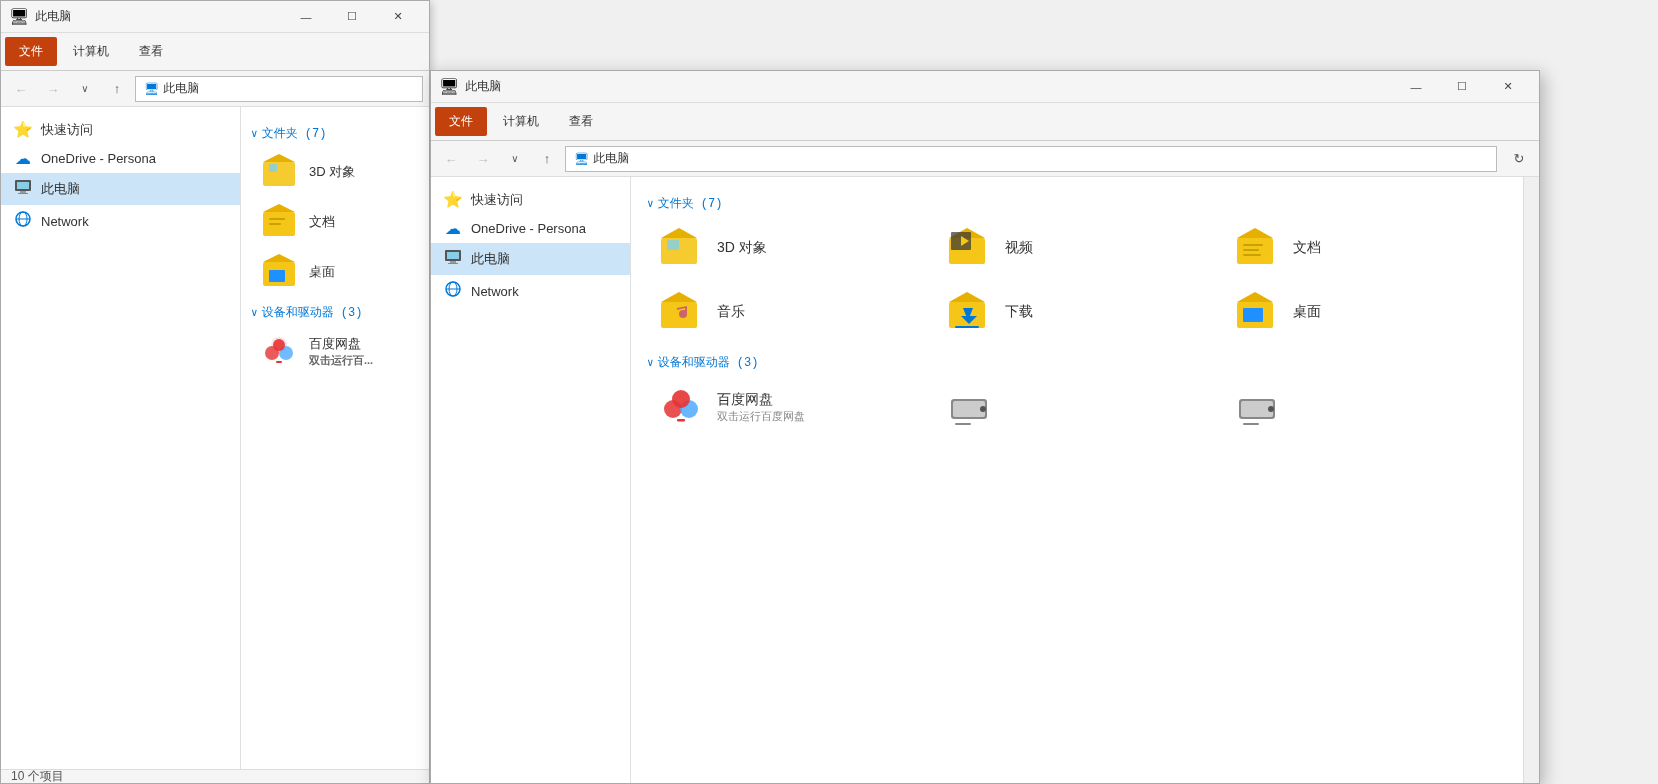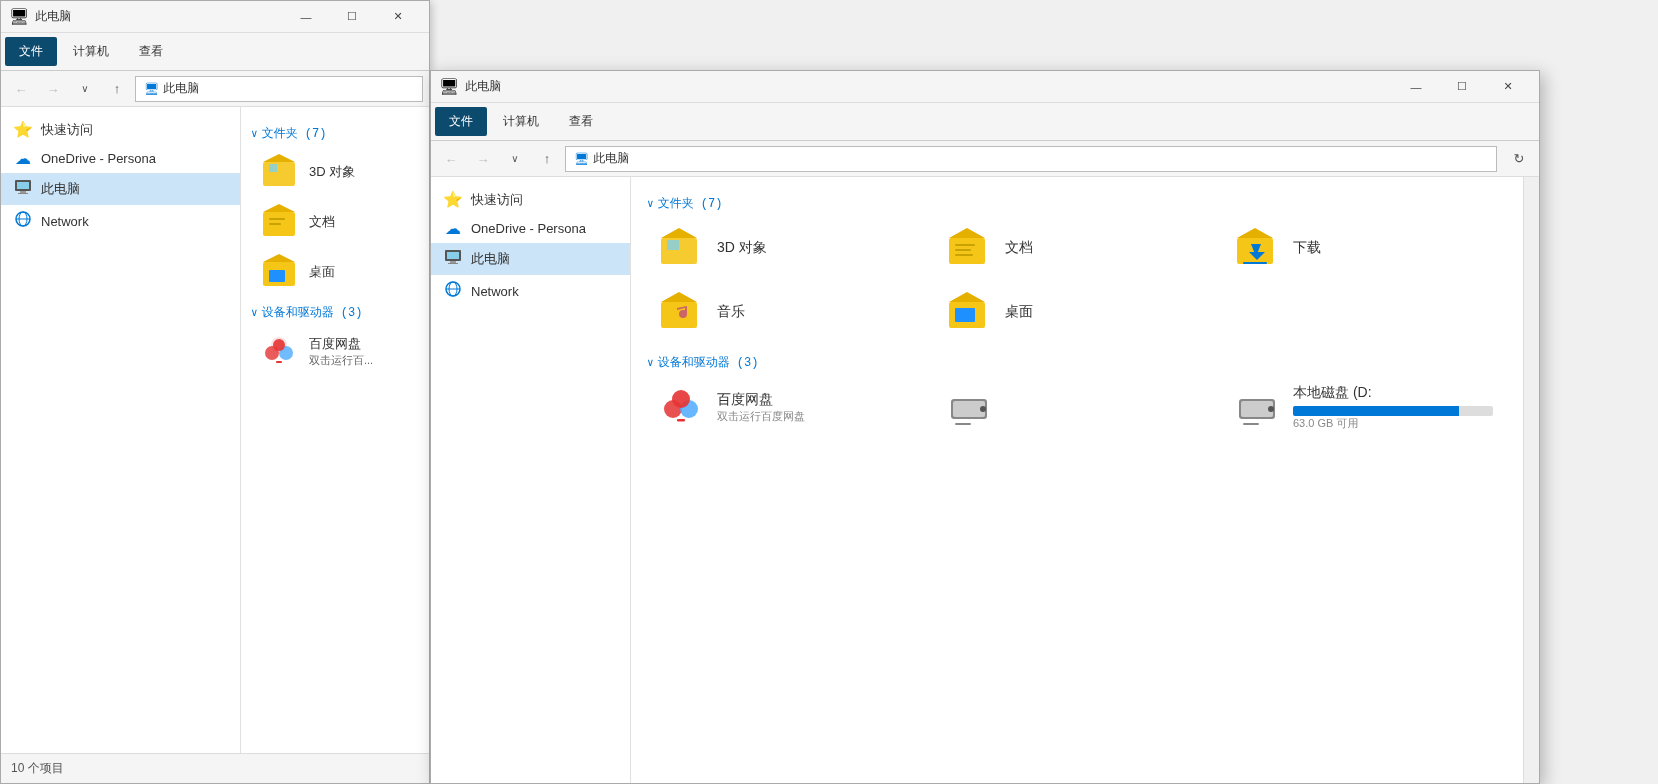--- a/index.html
+++ b/index.html
@@ -53,21 +53,21 @@
       gap: 2px;
       padding: 0 4px;
     }
     .ribbon-tab {
       padding: 6px 14px;
       font-size: 12px;
       cursor: pointer;
       border-radius: 2px;
     }
     .ribbon-tab.active {
-      background: #0c4a6e;
+      background: #c2410c;
       color: #fff;
     }
     .ribbon-tab:not(.active) { color: #333; }
 
     .nav-bar {
       height: 36px;
       background: #f5f5f5;
       border-bottom: 1px solid #ddd;
       display: flex;
       align-items: center;
@@ -146,24 +146,24 @@
     .item-row {
       display: flex;
       align-items: center;
       gap: 10px;
       padding: 4px 8px;
       cursor: pointer;
       border-radius: 2px;
     }
     .item-icon { width: 40px; height: 40px; flex-shrink: 0; }
     .item-label { font-size: 13px; color: #333; }
-    .item-sublabel { font-size: 11px; color: #666; }
+    .item-sublabel { font-size: 11px; color: #666; font-weight: bold; }
 
     .statusbar {
-      height: 30px;
+      height: 14px;
       background: #f5f5f5;
       border-top: 1px solid #ddd;
       display: flex;
       align-items: center;
       padding: 0 10px;
       font-size: 12px;
       color: #555;
     }
 
     
@@ -487,56 +487,67 @@
           <svg class="w2-item-icon" viewBox="0 0 48 48">
             <rect x="4" y="14" width="36" height="26" rx="2" fill="#f5c518" opacity="0.9"></rect>
             <polygon points="4,14 22,4 40,14" fill="#e6b000"></polygon>
             <rect x="10" y="16" width="12" height="10" fill="#7ecfef" opacity="0.8"></rect>
           </svg>
           <div class="w2-item-text">
             <div class="w2-item-label">3D 对象</div>
           </div>
         </div>
 
+        <div class="w2-item">
+          <svg class="w2-item-icon" viewBox="0 0 48 48">
+            <rect x="4" y="14" width="36" height="26" rx="2" fill="#f5c518"></rect>
+            <polygon points="4,14 22,4 40,14" fill="#e6b000"></polygon>
+            <rect x="6" y="8" width="20" height="18" rx="1" fill="#333" opacity="0.7"></rect>
+            <polygon points="16,12 24,17 16,22" fill="#f5c518"></polygon>
+          </svg>
+          <div class="w2-item-text">
+            <div class="w2-item-label">视频</div>
+          </div>
+        </div>
 
 
         <div class="w2-item">
           <svg class="w2-item-icon" viewBox="0 0 48 48">
             <rect x="4" y="14" width="36" height="26" rx="2" fill="#f5c518"></rect>
             <polygon points="4,14 22,4 40,14" fill="#e6b000"></polygon>
             <rect x="10" y="20" width="20" height="2" fill="#c8a200" rx="1"></rect>
             <rect x="10" y="25" width="16" height="2" fill="#c8a200" rx="1"></rect>
             <rect x="10" y="30" width="18" height="2" fill="#c8a200" rx="1"></rect>
           </svg>
           <div class="w2-item-text">
             <div class="w2-item-label">文档</div>
           </div>
         </div>
 
         <div class="w2-item">
           <svg class="w2-item-icon" viewBox="0 0 48 48">
             <rect x="4" y="14" width="36" height="26" rx="2" fill="#f5c518"></rect>
             <polygon points="4,14 22,4 40,14" fill="#e6b000"></polygon>
+            <path d="M20 20 L30 18 L30 26 Q30 30 26 30 Q22 30 22 26 Q22 22 26 22 L28 22 L28 20 L20 22 Z" fill="#c66"></path>
+          </svg>
+          <div class="w2-item-text">
+            <div class="w2-item-label">音乐</div>
+          </div>
+        </div>
+
+        <div class="w2-item">
+          <svg class="w2-item-icon" viewBox="0 0 48 48">
+            <rect x="4" y="14" width="36" height="26" rx="2" fill="#f5c518"></rect>
+            <polygon points="4,14 22,4 40,14" fill="#e6b000"></polygon>
             <polygon points="18,20 28,20 24,30 24,30 22,30" fill="#0078d7"></polygon>
             <polygon points="16,28 24,36 32,28" fill="#0078d7"></polygon>
             <rect x="10" y="38" width="24" height="2" fill="#0078d7" rx="1"></rect>
           </svg>
           <div class="w2-item-text">
             <div class="w2-item-label">下载</div>
-          </div>
-        </div>
-
-        <div class="w2-item">
-          <svg class="w2-item-icon" viewBox="0 0 48 48">
-            <rect x="4" y="14" width="36" height="26" rx="2" fill="#f5c518"></rect>
-            <polygon points="4,14 22,4 40,14" fill="#e6b000"></polygon>
-            <path d="M20 20 L30 18 L30 26 Q30 30 26 30 Q22 30 22 26 Q22 22 26 22 L28 22 L28 20 L20 22 Z" fill="#c66"></path>
-          </svg>
-          <div class="w2-item-text">
-            <div class="w2-item-label">音乐</div>
           </div>
         </div>
 
         <div class="w2-item">
           <svg class="w2-item-icon" viewBox="0 0 48 48">
             <rect x="4" y="14" width="36" height="26" rx="2" fill="#f5c518"></rect>
             <polygon points="4,14 22,4 40,14" fill="#e6b000"></polygon>
             <rect x="10" y="20" width="20" height="14" fill="#1e90ff" rx="1"></rect>
           </svg>
           <div class="w2-item-text">
@@ -570,27 +581,20 @@
           </svg>
         </div>
 
         <div class="w2-item">
           <svg class="w2-item-icon" viewBox="0 0 48 48">
             <rect x="6" y="16" width="36" height="20" rx="3" fill="#888"></rect>
             <rect x="8" y="18" width="32" height="16" rx="2" fill="#ccc"></rect>
             <circle cx="38" cy="26" r="3" fill="#555"></circle>
             <rect x="10" y="40" width="16" height="2" fill="#888" rx="1"></rect>
           </svg>
-          <div class="w2-item-text">
-            <div class="w2-item-label">本地磁盘 (D:</div>
-            <div class="drive-bar">
-              <div class="drive-bar-fill" style="width: 83%;"></div>
-            </div>
-            <div class="w2-item-sublabel">63.0 GB 可用</div>
-          </div>
         </div>
       </div>
     </div>
 
     <div class="scrollbar-stub"></div>
   </div>
 </div>
 
 <div class="right-extra"></div>
 

